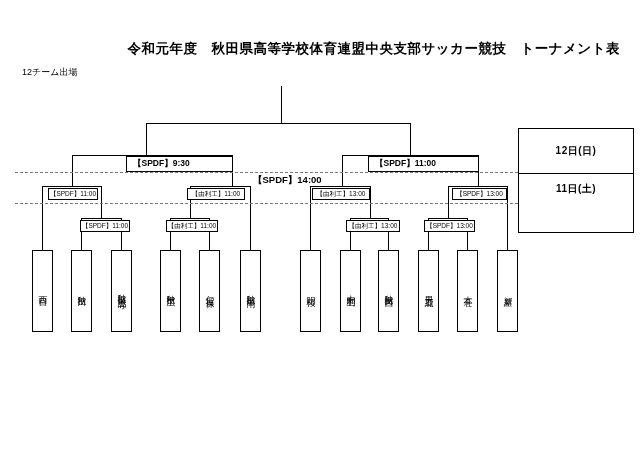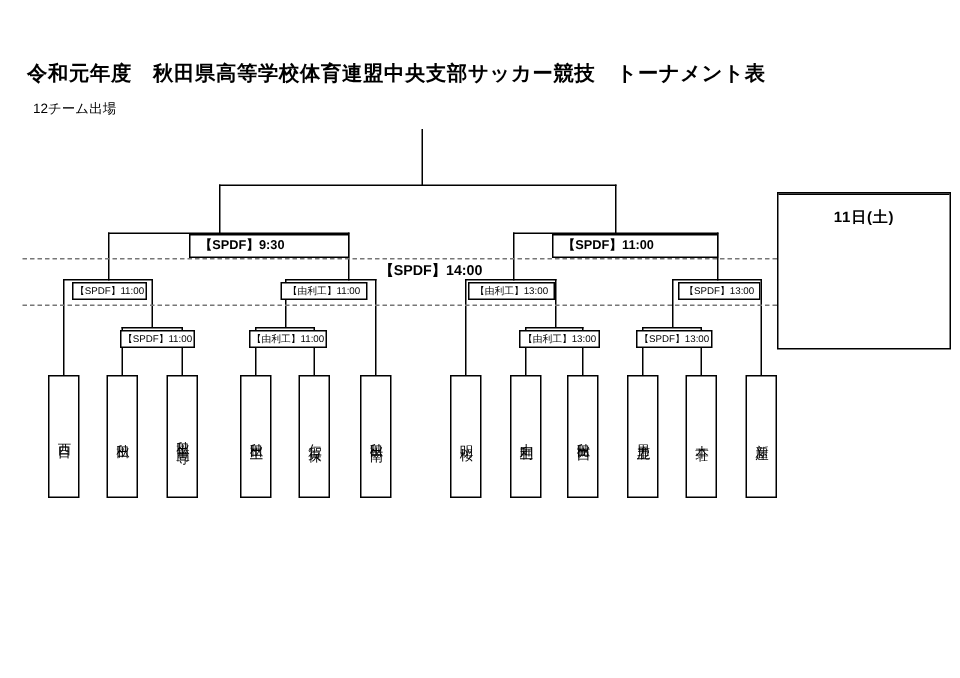--- a/index.html
+++ b/index.html
@@ -1,20 +1,20 @@
 <!DOCTYPE html>
 <html><head>
 <meta charset="utf-8">
 <style>
   * { box-sizing: border-box; }
   html,body { margin:0; padding:0; background:#ffffff; }
   body { width:640px; height:452px; font-family:"Liberation Sans", sans-serif; color:#000; }
   .page { position:relative; width:640px; height:452px; background:#ffffff; overflow:hidden; }
 
-  .title { position:absolute; left:0; top:40px; width:606px; text-align:left;
+  .title { position:absolute; left:14px; top:40px; width:606px; text-align:right;
            font-size:13.5px; font-weight:bold; letter-spacing:0.5px; white-space:nowrap;padding-left:18px; }
   .subtitle { position:absolute; left:22px; top:66px; font-size:9px; }
 
   .hl { position:absolute; height:1px; background:#000; }
   .vl { position:absolute; width:1px; background:#000; }
   .dash { position:absolute; height:0; border-top:1px dashed #777; }
 
   .team { position:absolute; top:250px; width:21px; height:82px; border:1px solid #000;
           background:#fff; display:flex; align-items:center; justify-content:center; }
   .team span { writing-mode:vertical-rl; text-orientation:upright; font-size:9px;
@@ -89,20 +89,21 @@
   <div class="vl" style="left:467px; top:218px; height:32px;"></div>
   <div class="mlabel" style="left:80px;  top:220px; width:50px; height:12px;">【SPDF】11:00</div>
   <div class="mlabel" style="left:166px; top:220px; width:52px; height:12px;">【由利工】11:00</div>
   <div class="mlabel" style="left:346px; top:220px; width:54px; height:12px;">【由利工】13:00</div>
   <div class="mlabel" style="left:424px; top:220px; width:51px; height:12px;">【SPDF】13:00</div>
 
   <div class="dash" style="left:15px; top:172px; width:503px;"></div>
   <div class="dash" style="left:15px; top:203px; width:503px;"></div>
 
   <div class="datetable">
+    <div class="daterow r1">12日(日)</div>
     <div class="daterow r2">11日(土)</div>
   </div>
 
   <div class="team" style="left:32px;">
       <span>西目</span>
     </div>
   <div class="team" style="left:71px;">
       <span>秋田</span>
     </div>
   <div class="team" style="left:111px;">

